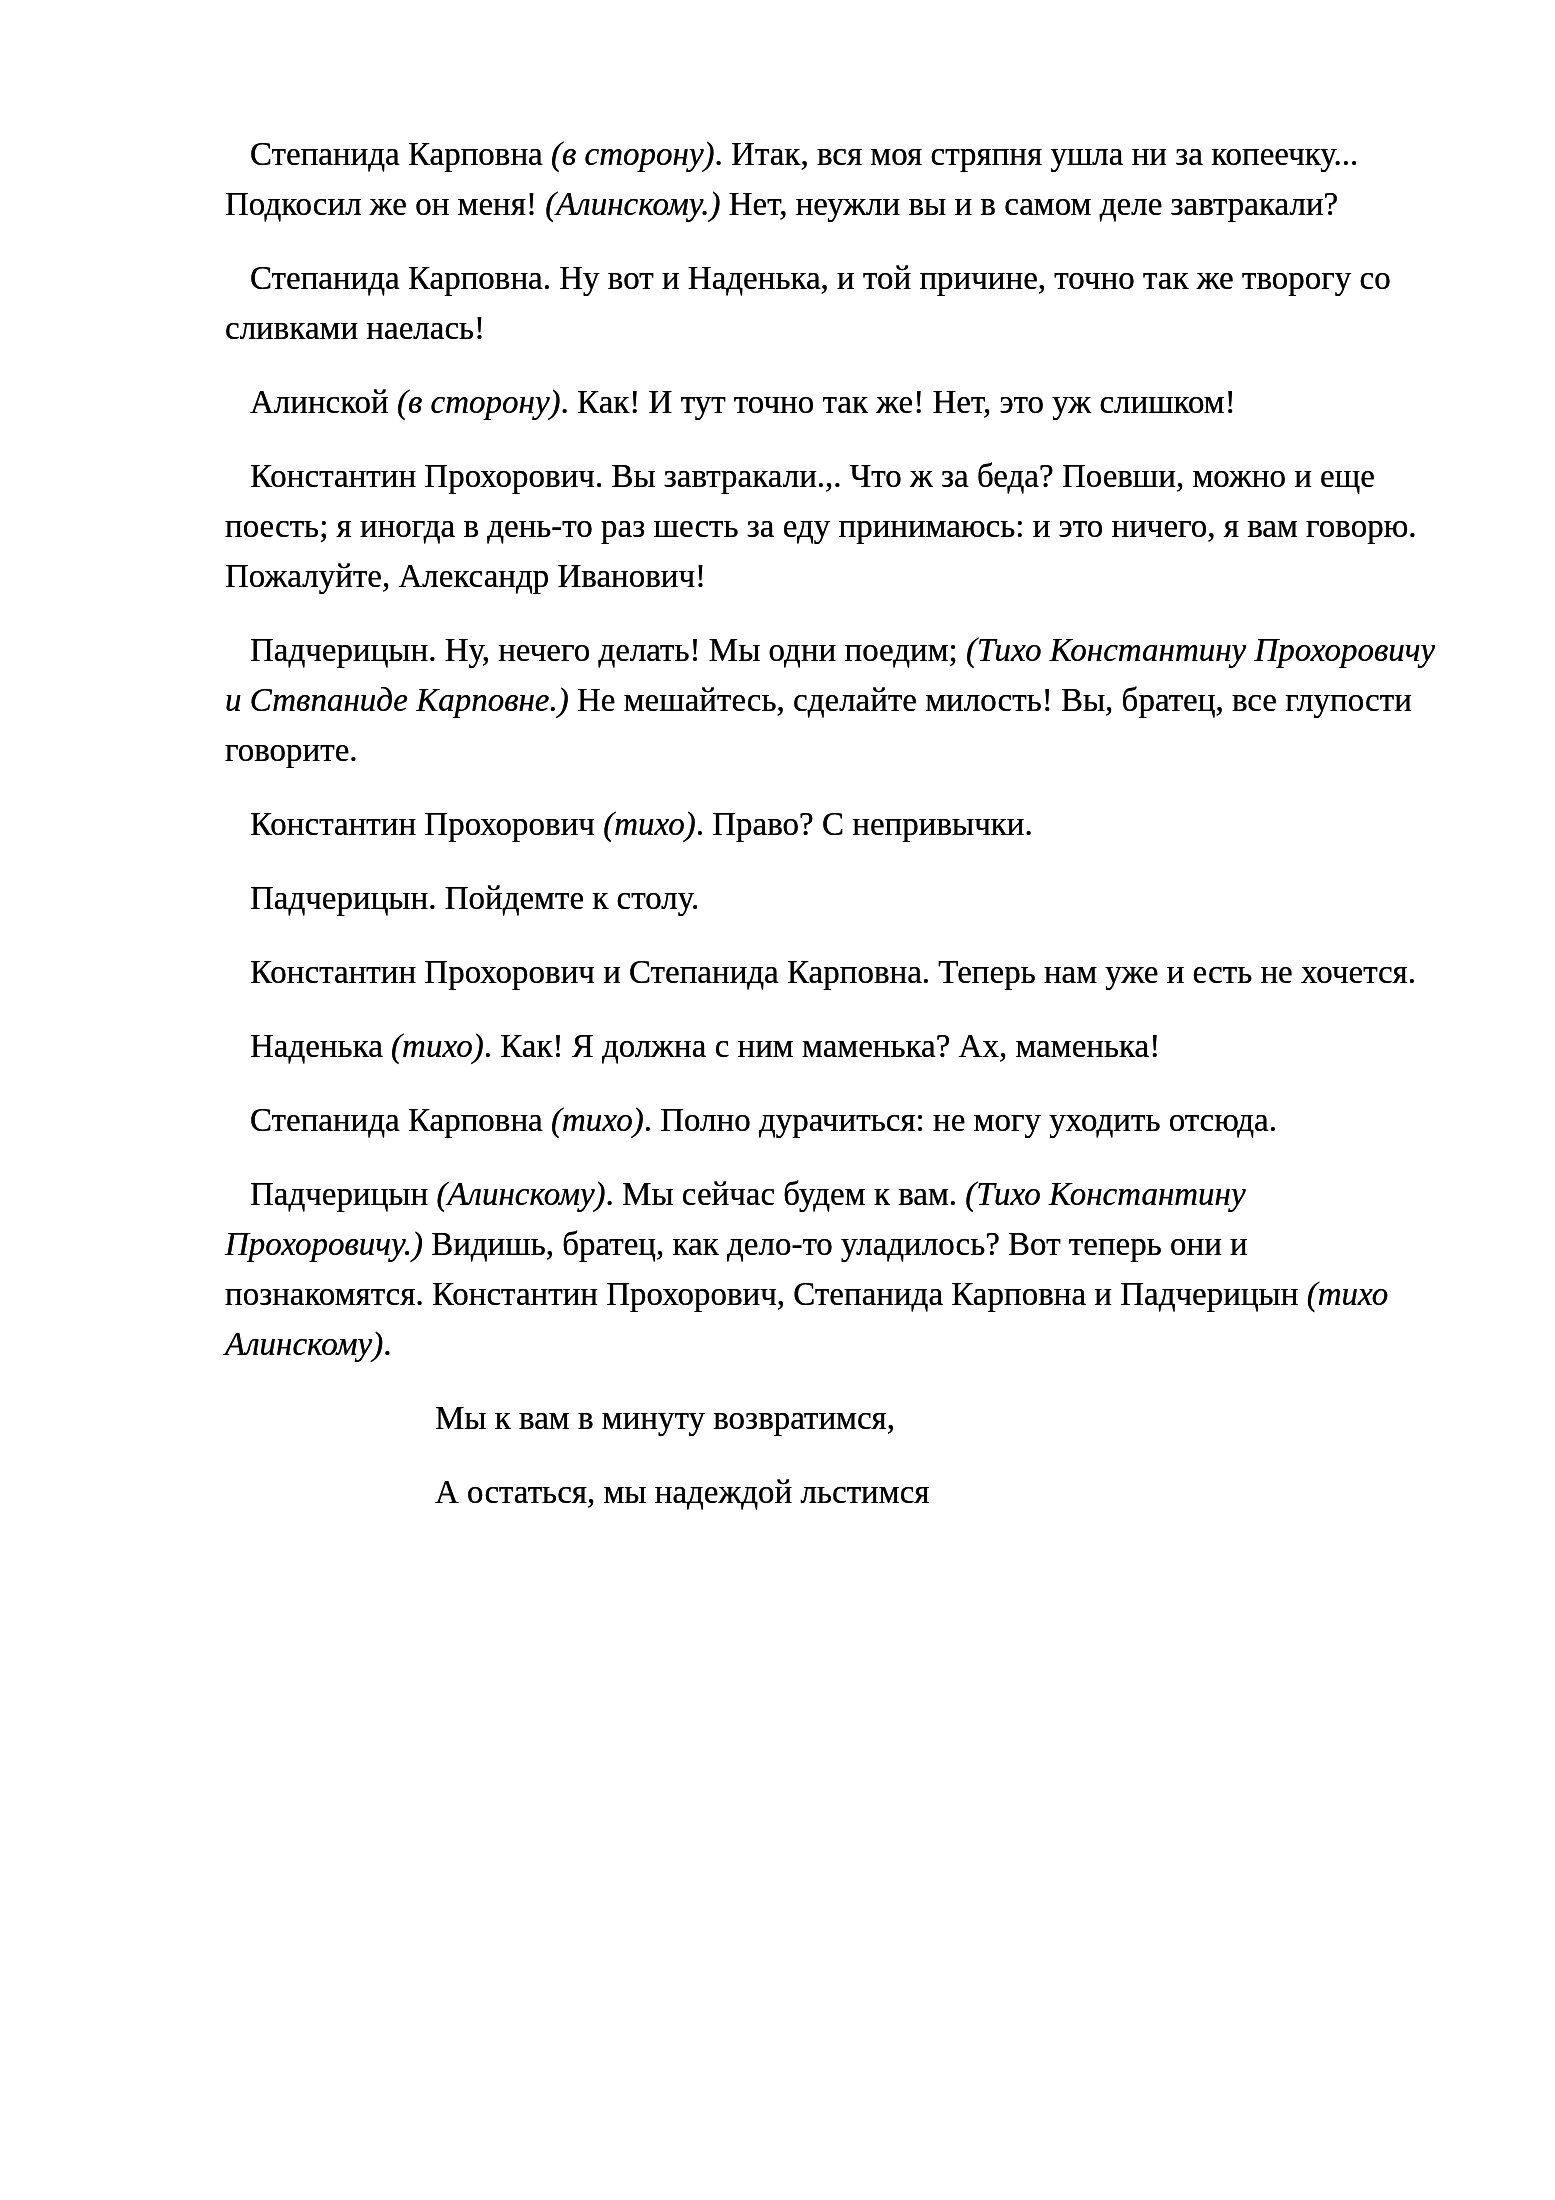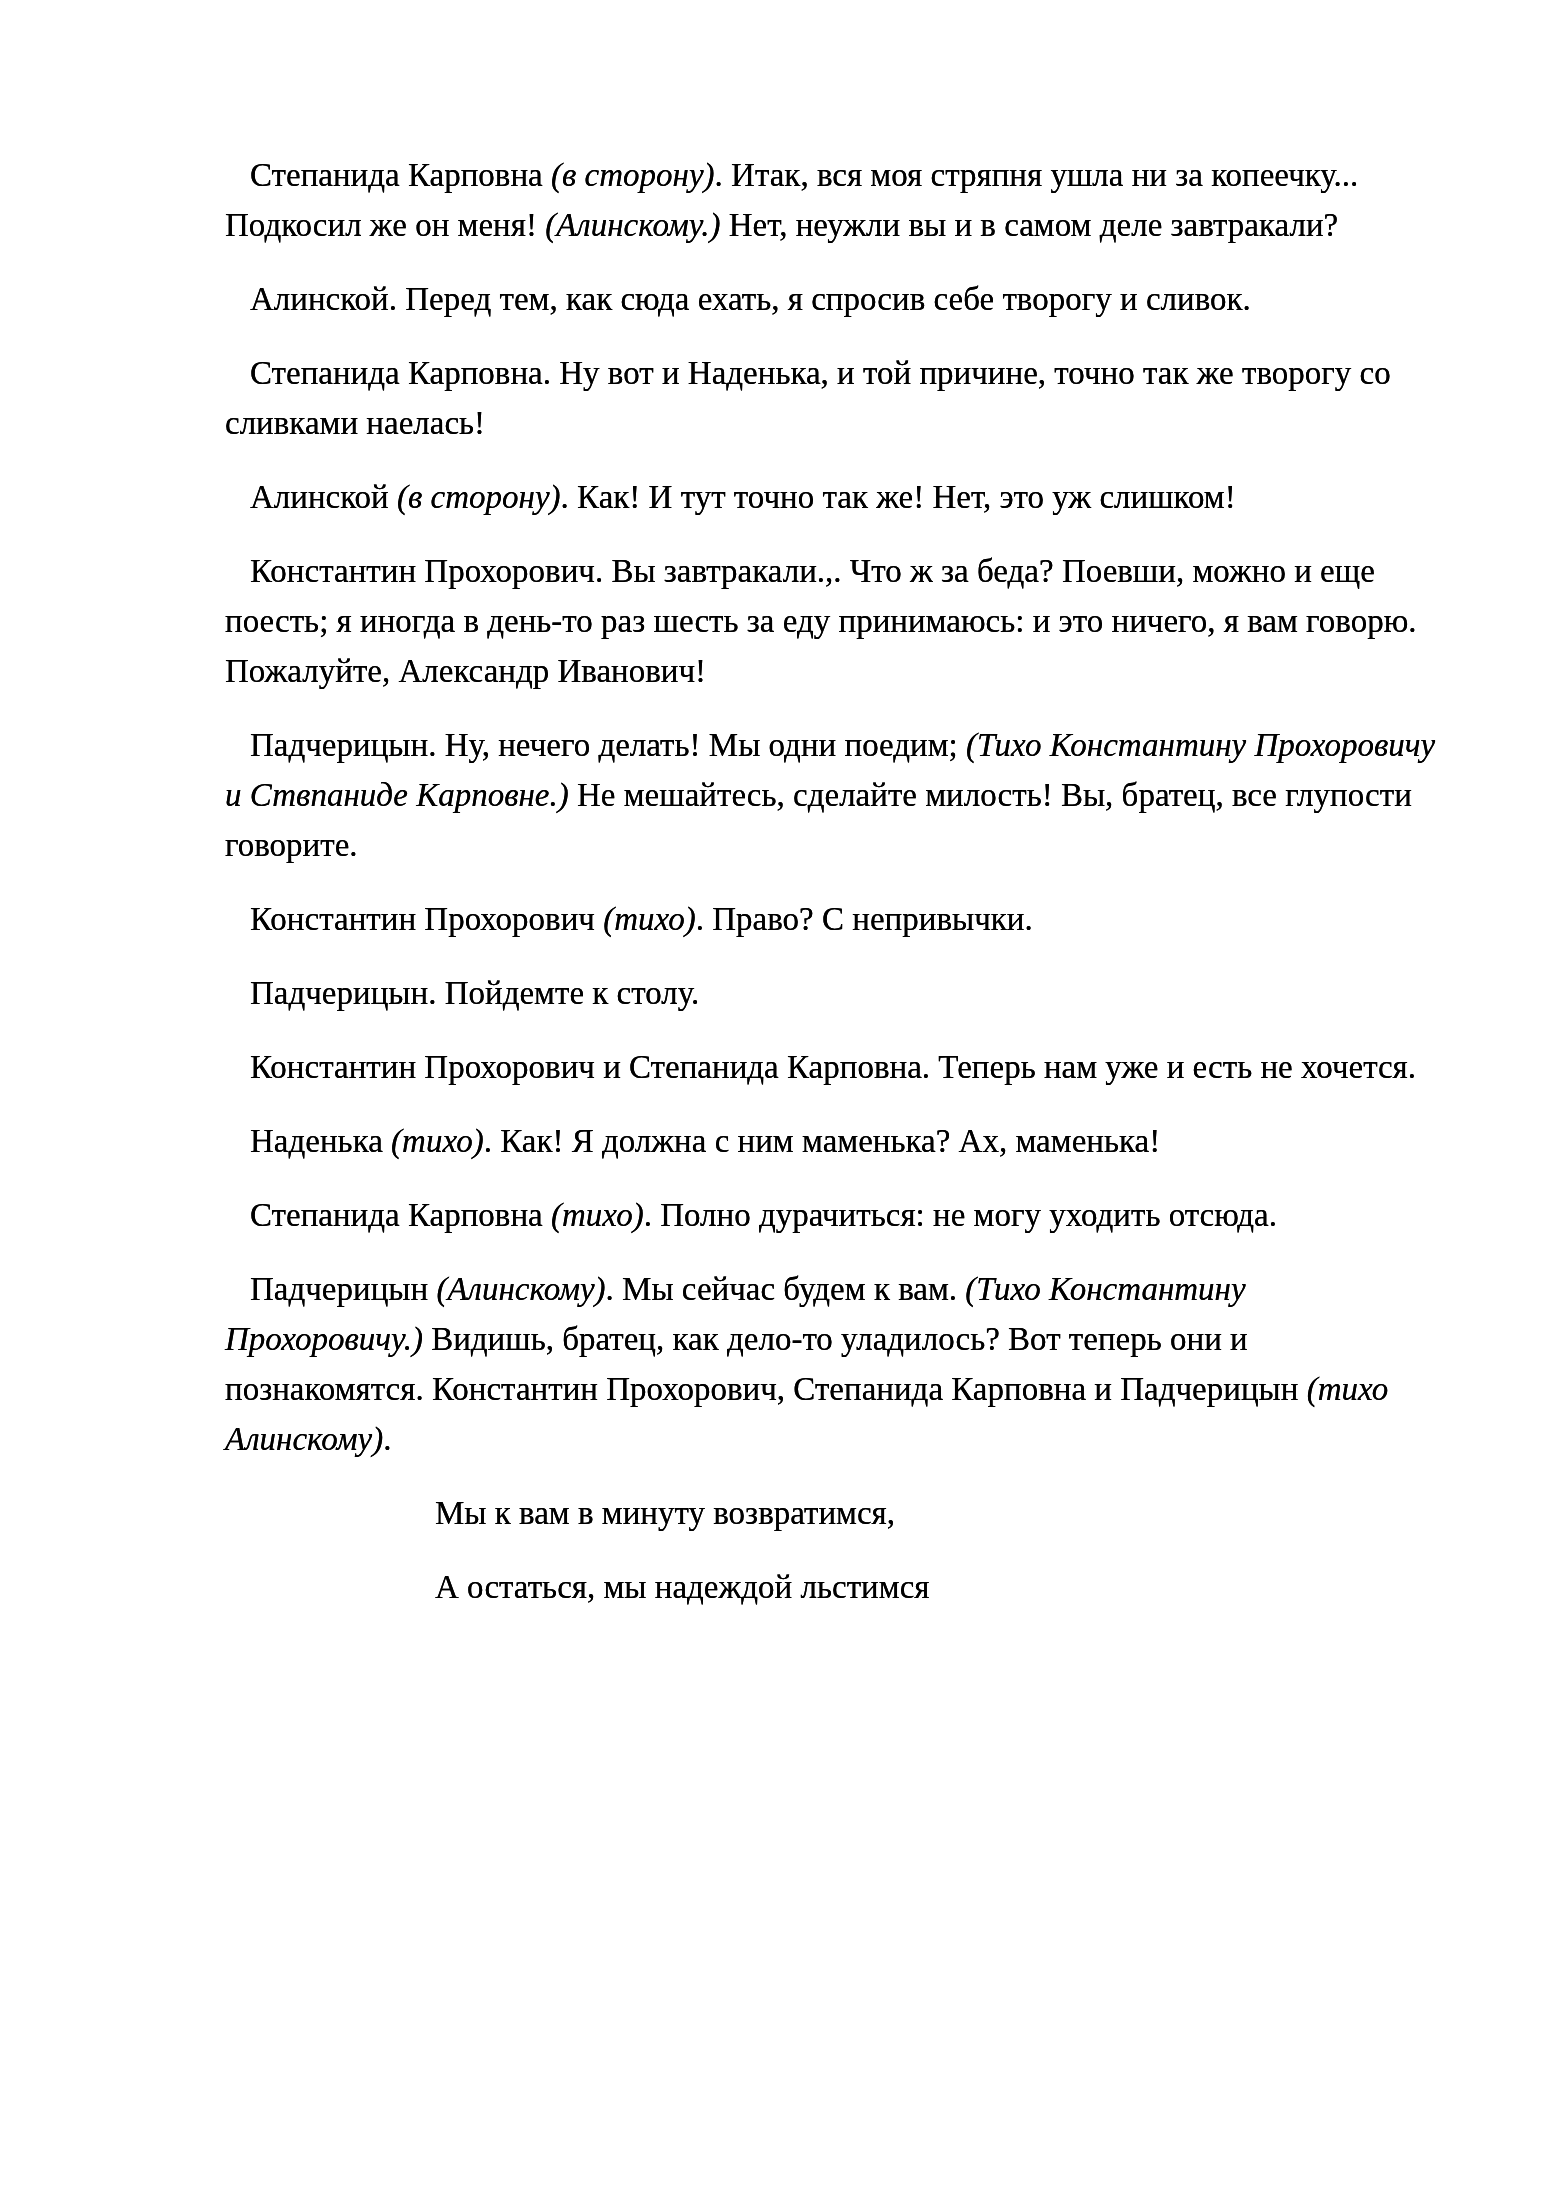--- a/index.html
+++ b/index.html
@@ -11,21 +11,21 @@
     position: relative;
     width: 1555px;
     height: 2200px;
     margin: 0 auto;
     background: #ffffff;
     overflow: hidden;
   }
   .text-block {
     position: absolute;
     left: 225px;
-    top: 150px;
+    top: 129px;
     width: 1215px;
     font-family: "Liberation Serif", "DejaVu Serif", serif;
     font-size: 33px;
     line-height: 50px;
     color: #000000;
     text-align: left;
     
     text-shadow: 0 0 0.5px currentColor;
   }
   .text-block p {
@@ -39,21 +39,20 @@
   .seg-italic {
     font-style: italic;
   }
 </style>
 </head>
 <body>
 
 <div class="page">
   <div class="text-block" id="text-block" style="background: rgb(255, 255, 255); color: rgb(0, 0, 0);">
       <p class="dialogue"><span class="seg-roman">Степанида Карповна </span><span class="seg-italic">(в сторону)</span><span class="seg-roman">. Итак, вся моя стряпня ушла ни за копеечку... Подкосил же он меня! </span><span class="seg-italic">(Алинскому.)</span><span class="seg-roman"> Нет, неужли вы и в самом деле завтракали?</span></p>
-      <p class="dialogue"><span class="seg-roman">Алинской. Перед тем, как сюда ехать, я спросив себе творогу и сливок.</span></p>
       <p class="dialogue"><span class="seg-roman">Степанида Карповна. Ну вот и Наденька, и той причине, точно так же творогу со сливками наелась!</span></p>
       <p class="dialogue"><span class="seg-roman">Алинской </span><span class="seg-italic">(в сторону)</span><span class="seg-roman">. Как! И тут точно так же! Нет, это уж слишком!</span></p>
       <p class="dialogue"><span class="seg-roman">Константин Прохорович. Вы завтракали.,. Что ж за беда? Поевши, можно и еще поесть; я иногда в день-то раз шесть за еду принимаюсь: и это ничего, я вам говорю. Пожалуйте, Александр Иванович!</span></p>
       <p class="dialogue"><span class="seg-roman">Падчерицын. Ну, нечего делать! Мы одни поедим; </span><span class="seg-italic">(Тихо Константину Прохоровичу и Ствпаниде Карповне.)</span><span class="seg-roman"> Не мешайтесь, сделайте милость! Вы, братец, все глупости говорите.</span></p>
       <p class="dialogue"><span class="seg-roman">Константин Прохорович </span><span class="seg-italic">(тихо)</span><span class="seg-roman">. Право? С непривычки.</span></p>
       <p class="dialogue"><span class="seg-roman">Падчерицын. Пойдемте к столу.</span></p>
       <p class="dialogue"><span class="seg-roman">Константин Прохорович и Степанида Карповна. Теперь нам уже и есть не хочется.</span></p>
       <p class="dialogue"><span class="seg-roman">Наденька </span><span class="seg-italic">(тихо)</span><span class="seg-roman">. Как! Я должна с ним маменька? Ах, маменька!</span></p>
       <p class="dialogue"><span class="seg-roman">Степанида Карповна </span><span class="seg-italic">(тихо)</span><span class="seg-roman">. Полно дурачиться: не могу уходить отсюда.</span></p>
       <p class="dialogue"><span class="seg-roman">Падчерицын </span><span class="seg-italic">(Алинскому)</span><span class="seg-roman">. Мы сейчас будем к вам. </span><span class="seg-italic">(Тихо Константину Прохоровичу.)</span><span class="seg-roman"> Видишь, братец, как дело-то уладилось? Вот теперь они и познакомятся. Константин Прохорович, Степанида Карповна и Падчерицын </span><span class="seg-italic">(тихо Алинскому)</span><span class="seg-roman">.</span></p>

